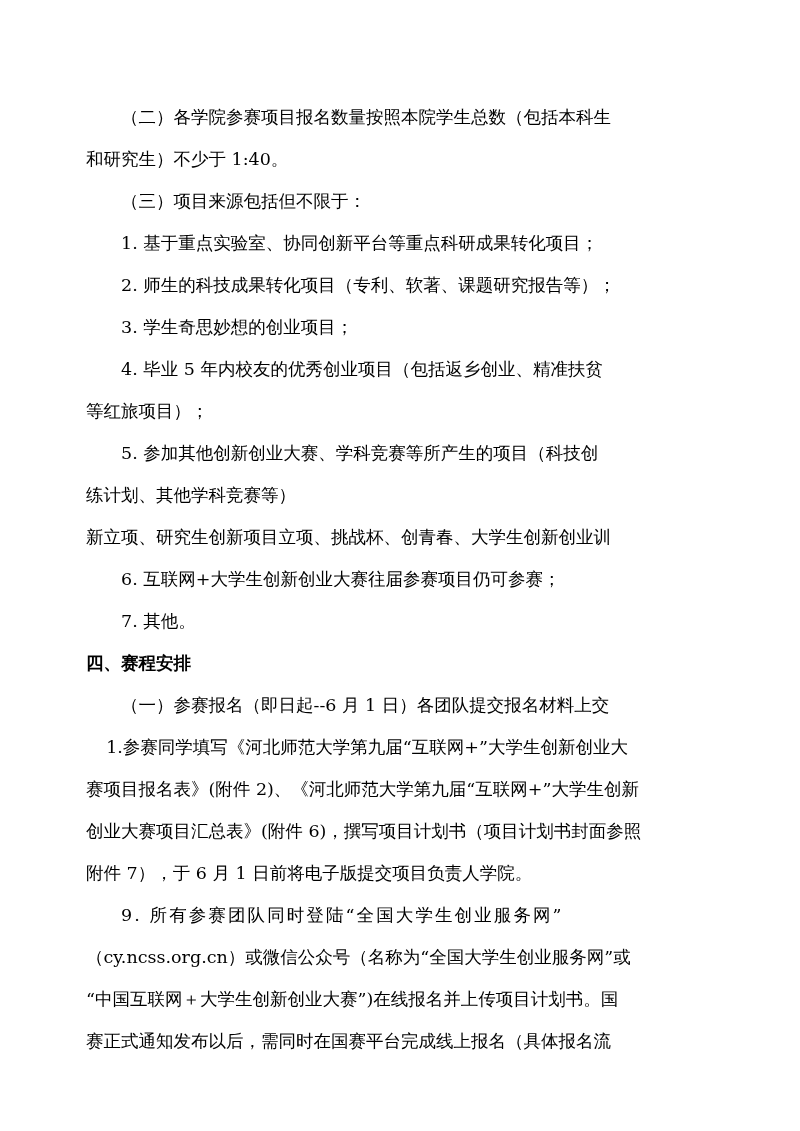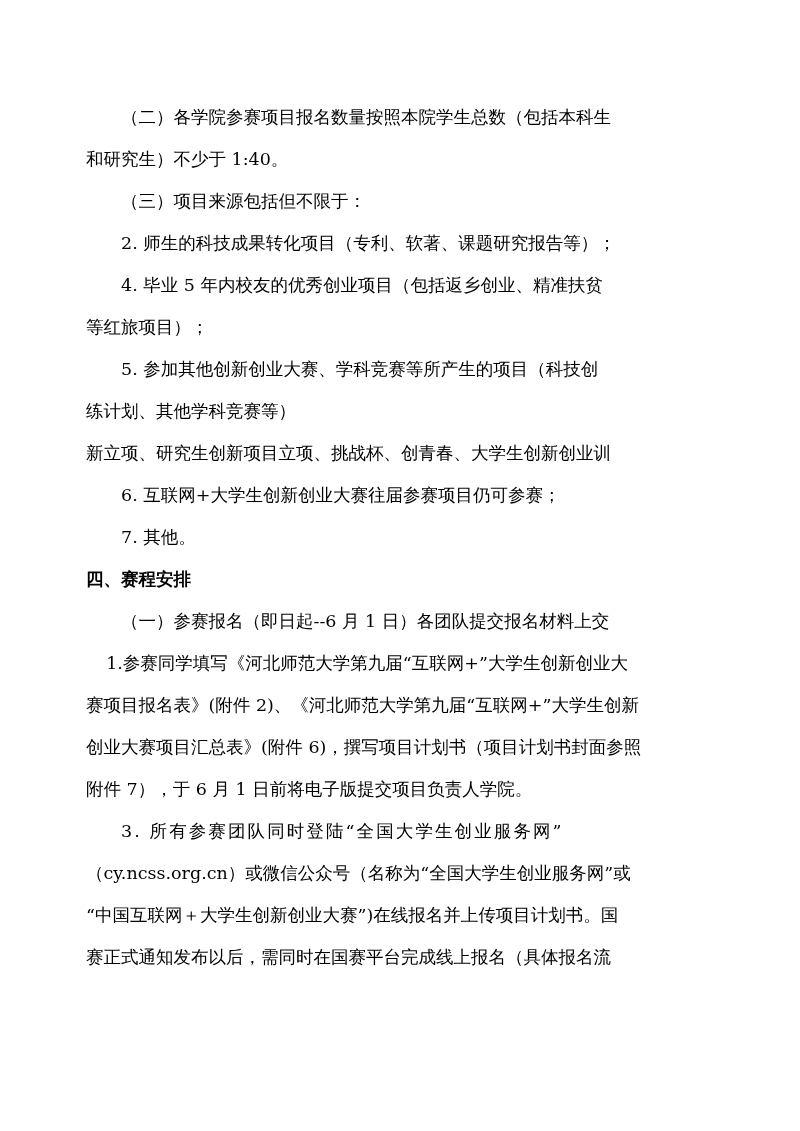--- a/index.html
+++ b/index.html
@@ -53,40 +53,42 @@
 <body>
 
 <div class="page">
   <div class="doc-body">
 
     <p class="indent2">（二）各学院参赛项目报名数量按照本院学生总数（包括本科生</p>
     <p class="noindent">和研究生）不少于 1:40。</p>
 
     <p class="indent2">（三）项目来源包括但不限于：</p>
 
+    <p class="indent2">1. 基于重点实验室、协同创新平台等重点科研成果转化项目；</p>
     <p class="indent2">2. 师生的科技成果转化项目（专利、软著、课题研究报告等）；</p>
+    <p class="indent2">3. 学生奇思妙想的创业项目；</p>
 
     <p class="indent2">4. 毕业 5 年内校友的优秀创业项目（包括返乡创业、精准扶贫</p>
     <p class="noindent">等红旅项目）；</p>
 
     <p class="indent2">5. 参加其他创新创业大赛、学科竞赛等所产生的项目（科技创</p>
     <p class="noindent">练计划、其他学科竞赛等）</p>
     <p class="noindent">新立项、研究生创新项目立项、挑战杯、创青春、大学生创新创业训</p>
 
     <p class="indent2">6. 互联网+大学生创新创业大赛往届参赛项目仍可参赛；</p>
     <p class="indent2">7. 其他。</p>
 
     <p class="heading">四、赛程安排</p>
 
     <p class="indent2">（一）参赛报名（即日起--6 月 1 日）各团队提交报名材料上交</p>
 
     <p class="indent1">1.参赛同学填写《河北师范大学第九届“互联网+”大学生创新创业大</p>
     <p class="noindent">赛项目报名表》(附件 2)、《河北师范大学第九届“互联网+”大学生创新</p>
     <p class="noindent">创业大赛项目汇总表》(附件 6)，撰写项目计划书（项目计划书封面参照</p>
     <p class="noindent">附件 7），于 6 月 1 日前将电子版提交项目负责人学院。</p>
 
-    <p class="indent2 wide-spaced">3. 所有参赛团队同时登陆“全国大学生创业服务网”</p>
+    <p class="indent2 wide-spaced">9. 所有参赛团队同时登陆“全国大学生创业服务网”</p>
     <p class="noindent">（cy.ncss.org.cn）或微信公众号（名称为“全国大学生创业服务网”或</p>
     <p class="noindent">“中国互联网＋大学生创新创业大赛”)在线报名并上传项目计划书。国</p>
     <p class="noindent">赛正式通知发布以后，需同时在国赛平台完成线上报名（具体报名流</p>
 
   </div>
 </div>
 
 </body></html>

